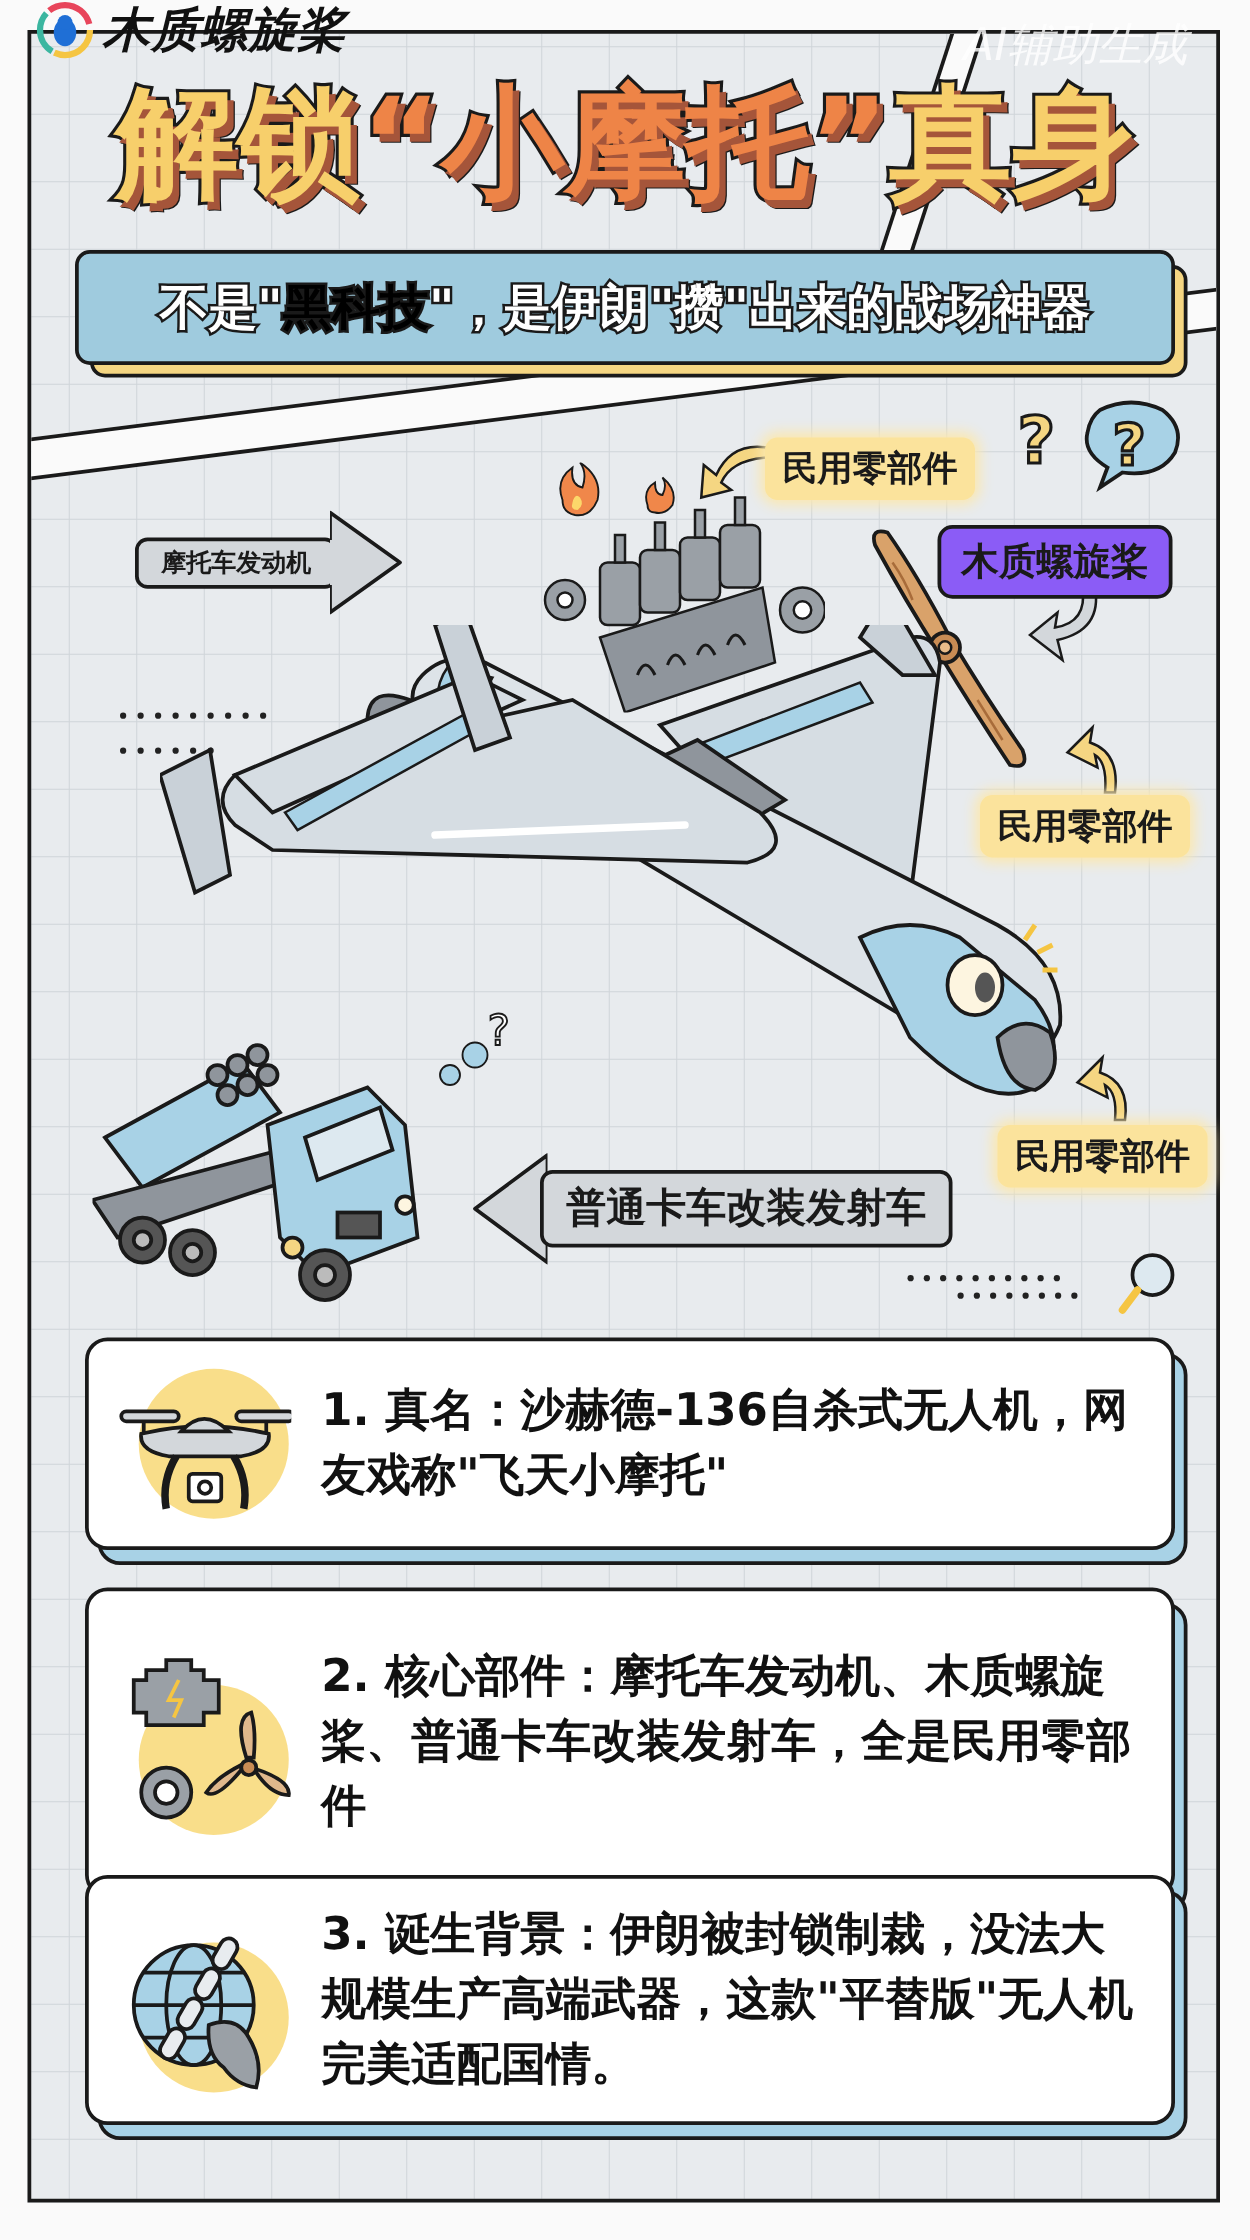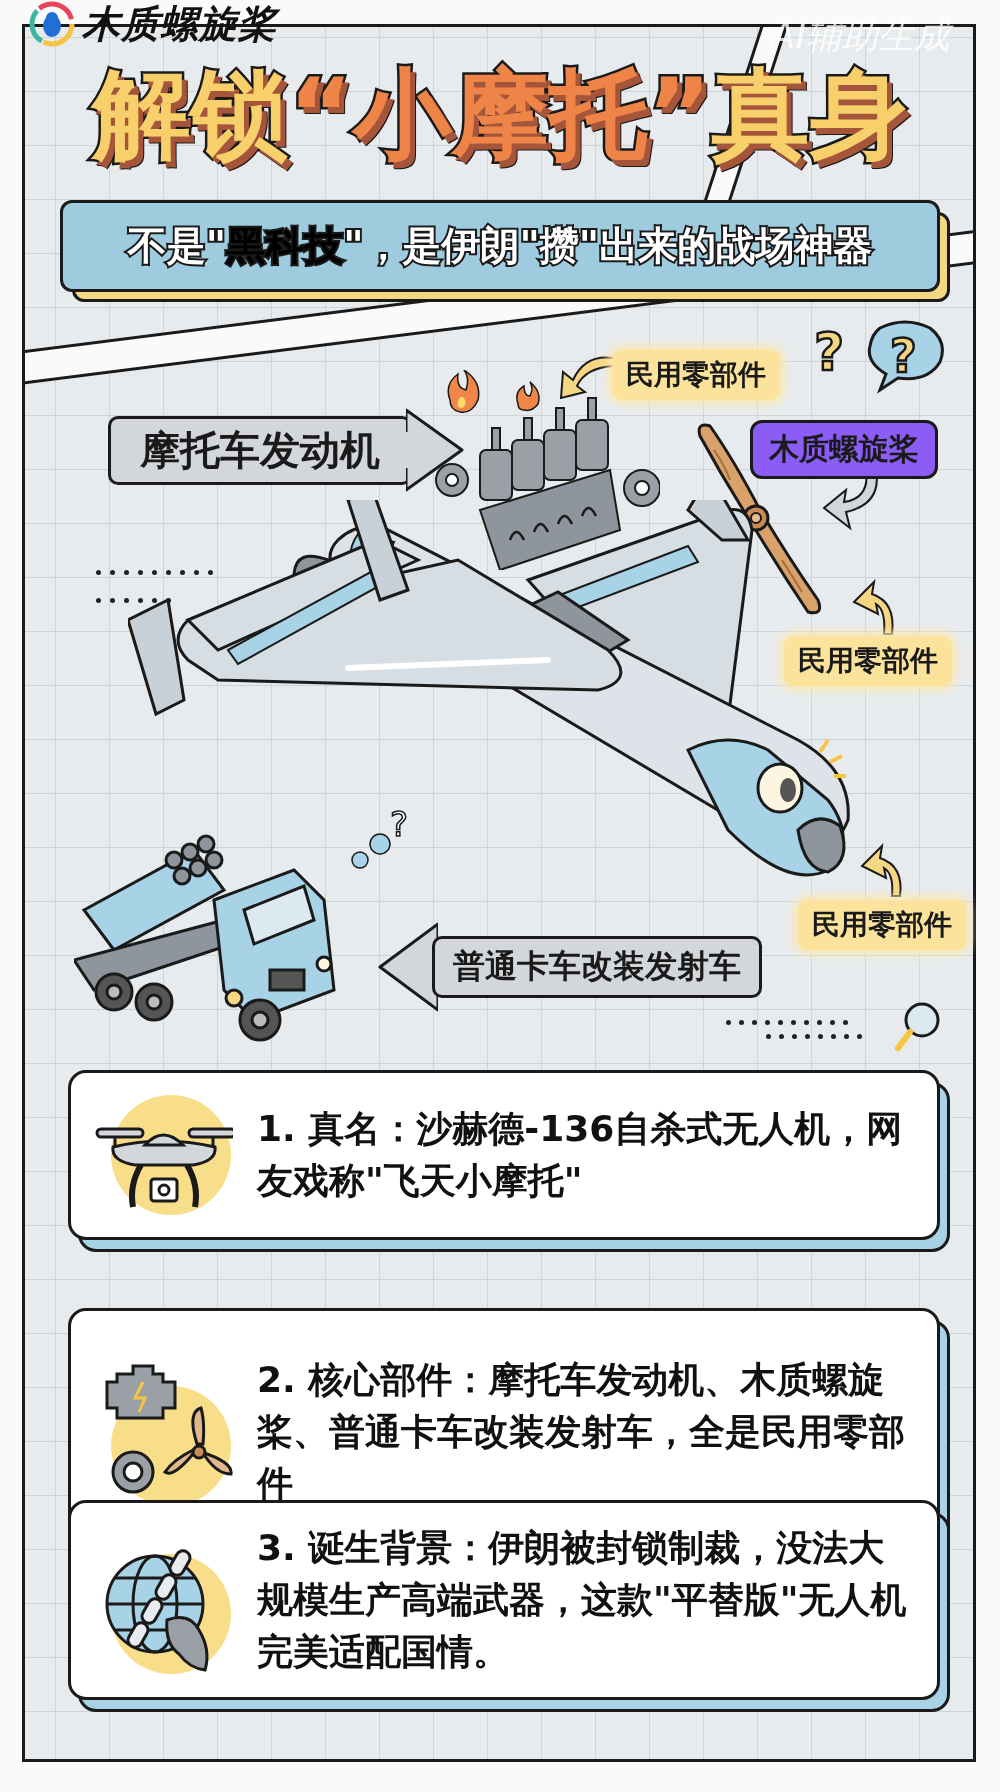--- a/index.html
+++ b/index.html
@@ -30,21 +30,21 @@
   .t-orange { color: #ee8447; }
 
   .subtitle-wrap { position: absolute; left: 60px; top: 200px; width: 880px; height: 92px; z-index: 5; }
   .subtitle-shadow { position: absolute; left: 12px; top: 12px; right: -10px; bottom: -10px; background: #f5d682; border: 3px solid #1a1a1a; border-radius: 12px; }
   .subtitle { position: absolute; inset: 0; background: #9fcbde; border: 3px solid #1a1a1a; border-radius: 12px; display: flex; align-items: center; justify-content: center; font-size: 39px; font-weight: 900; color: #fff; white-space: nowrap; }
   .subtitle span { -webkit-text-stroke: 4px #1a1a1a; paint-order: stroke fill; }
   .subtitle .hl { color: #000000; }
 
   
   .arrow-label { position: absolute; z-index: 6; display: flex; align-items: center; }
-  .arrow-body { background: #d3d7db; border: 3px solid #1a1a1a; border-radius: 10px; font-size: 40px; font-weight: bold; color: #1a1a1a; padding: 4px 29px; white-space: nowrap; }
+  .arrow-body { background: #d3d7db; border: 3px solid #1a1a1a; border-radius: 10px; font-size: 20px; font-weight: bold; color: #1a1a1a; padding: 4px 18px; white-space: nowrap; }
 
   .pill { position: absolute; z-index: 6; background: #fbe39c; border-radius: 10px; font-size: 28px; font-weight: bold; color: #1a1a1a; padding: 6px 14px; white-space: nowrap; box-shadow: 0 0 10px 4px #fbe8b0; }
 
   .gray-pill { position: absolute; z-index: 6; background: #8b5cf6; border: 3px solid #1a1a1a; border-radius: 12px; font-size: 30px; font-weight: bold; color: #1a1a1a; padding: 6px 16px; white-space: nowrap; }
 
   .illus { position: absolute; z-index: 4; }
 
   .dots { position: absolute; z-index: 4; display: grid; gap: 9px; }
   .dot { width: 5px; height: 5px; background: #222; border-radius: 50%; }
 
@@ -284,21 +284,21 @@
           <path d="M48 80 Q36 100 40 122 M94 80 Q106 100 102 122" fill="none" stroke-width="6"></path>
           <rect x="58" y="94" width="26" height="22" rx="3" fill="#fff"></rect>
           <circle cx="71" cy="105" r="5" fill="#fff"></circle>
         </g>
       </svg>
     </div>
     <div class="card-text">1. 真名：沙赫德-136自杀式无人机，网友戏称"飞天小摩托"</div>
   </div>
 </div>
 
-<div class="card" style="top:1308px;height:248px;">
+<div class="card" style="top:1270px;height:248px;">
   <div class="card-shadow"></div>
   <div class="card-body">
     <div class="card-icon">
       <div class="sun" style="top:24px;"></div>
       <svg viewBox="0 0 140 160" width="140" height="160" style="top:-10px;">
         <g stroke="#1a1a1a" stroke-width="3">
           <path d="M14 30 L24 30 L24 22 L40 22 L40 14 L60 14 L60 22 L70 22 L70 30 L82 30 L82 56 L70 56 L70 66 L24 66 L24 56 L14 56 Z" fill="#9aa0a6"></path>
           <path d="M50 30 L42 46 L52 46 L46 60" fill="none" stroke="#f5c542" stroke-width="3"></path>
           <circle cx="40" cy="120" r="20" fill="#9aa0a6"></circle>
           <circle cx="40" cy="120" r="9" fill="#fff"></circle>

